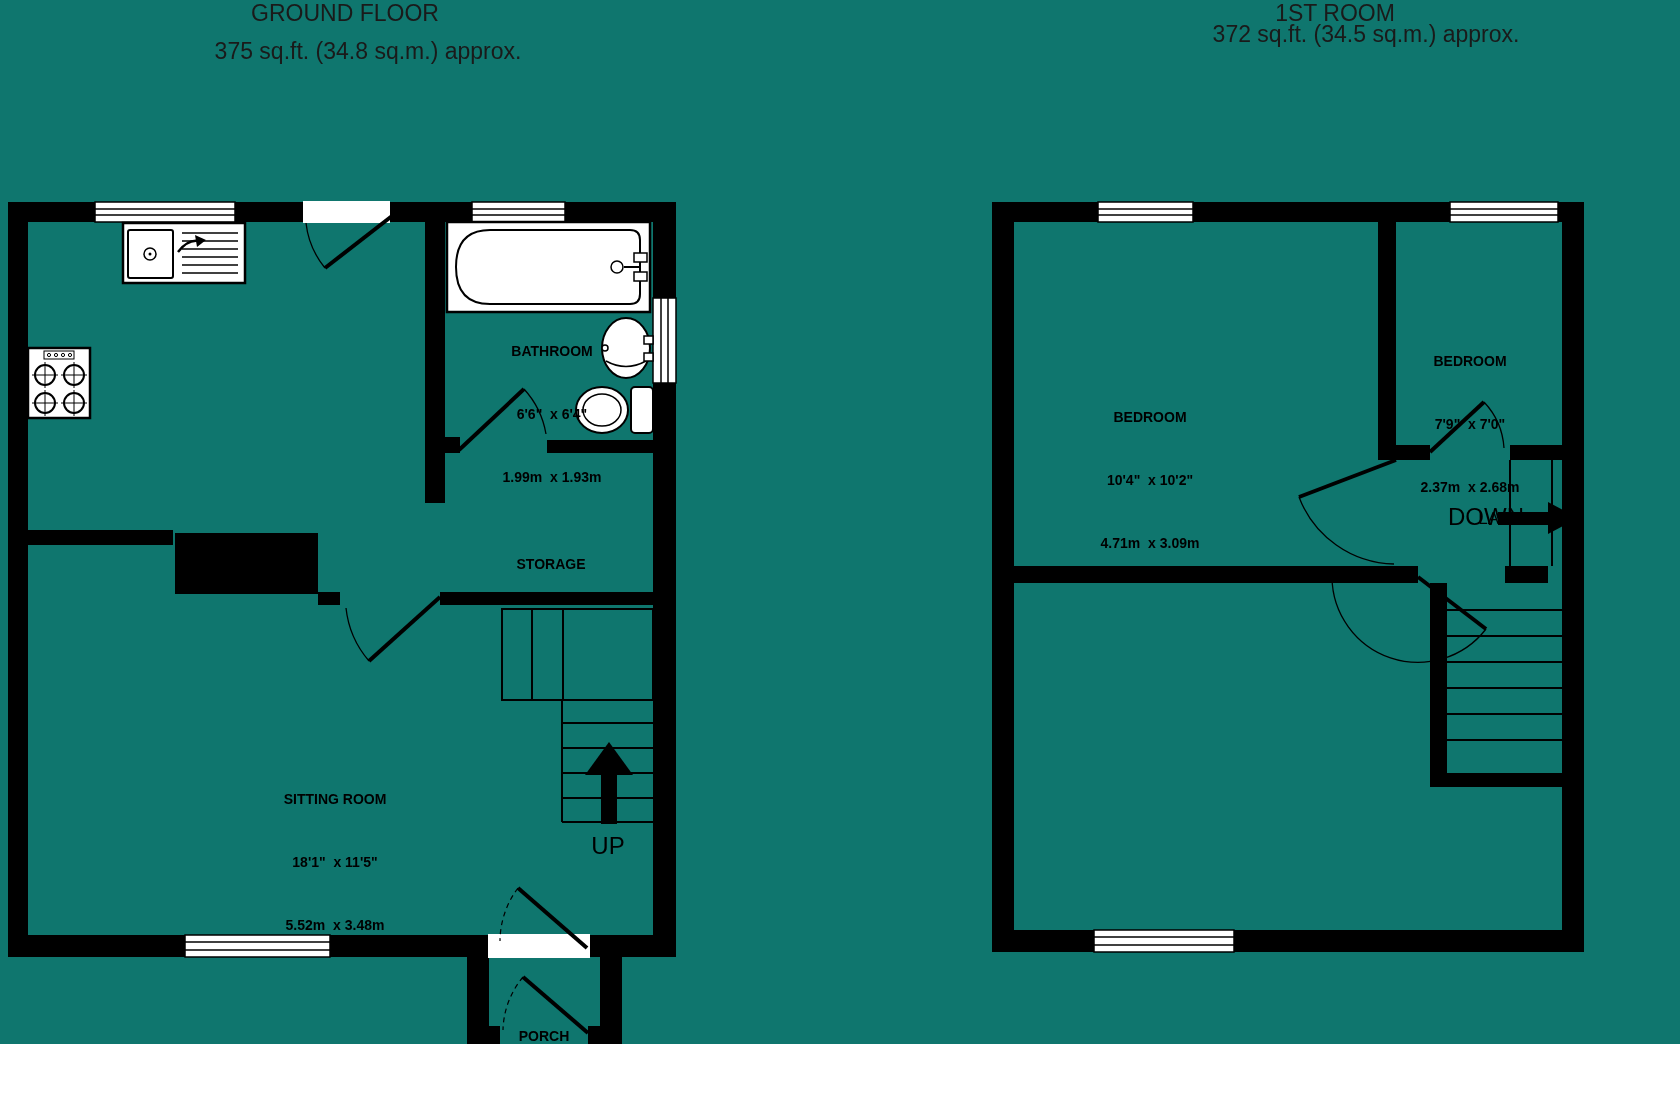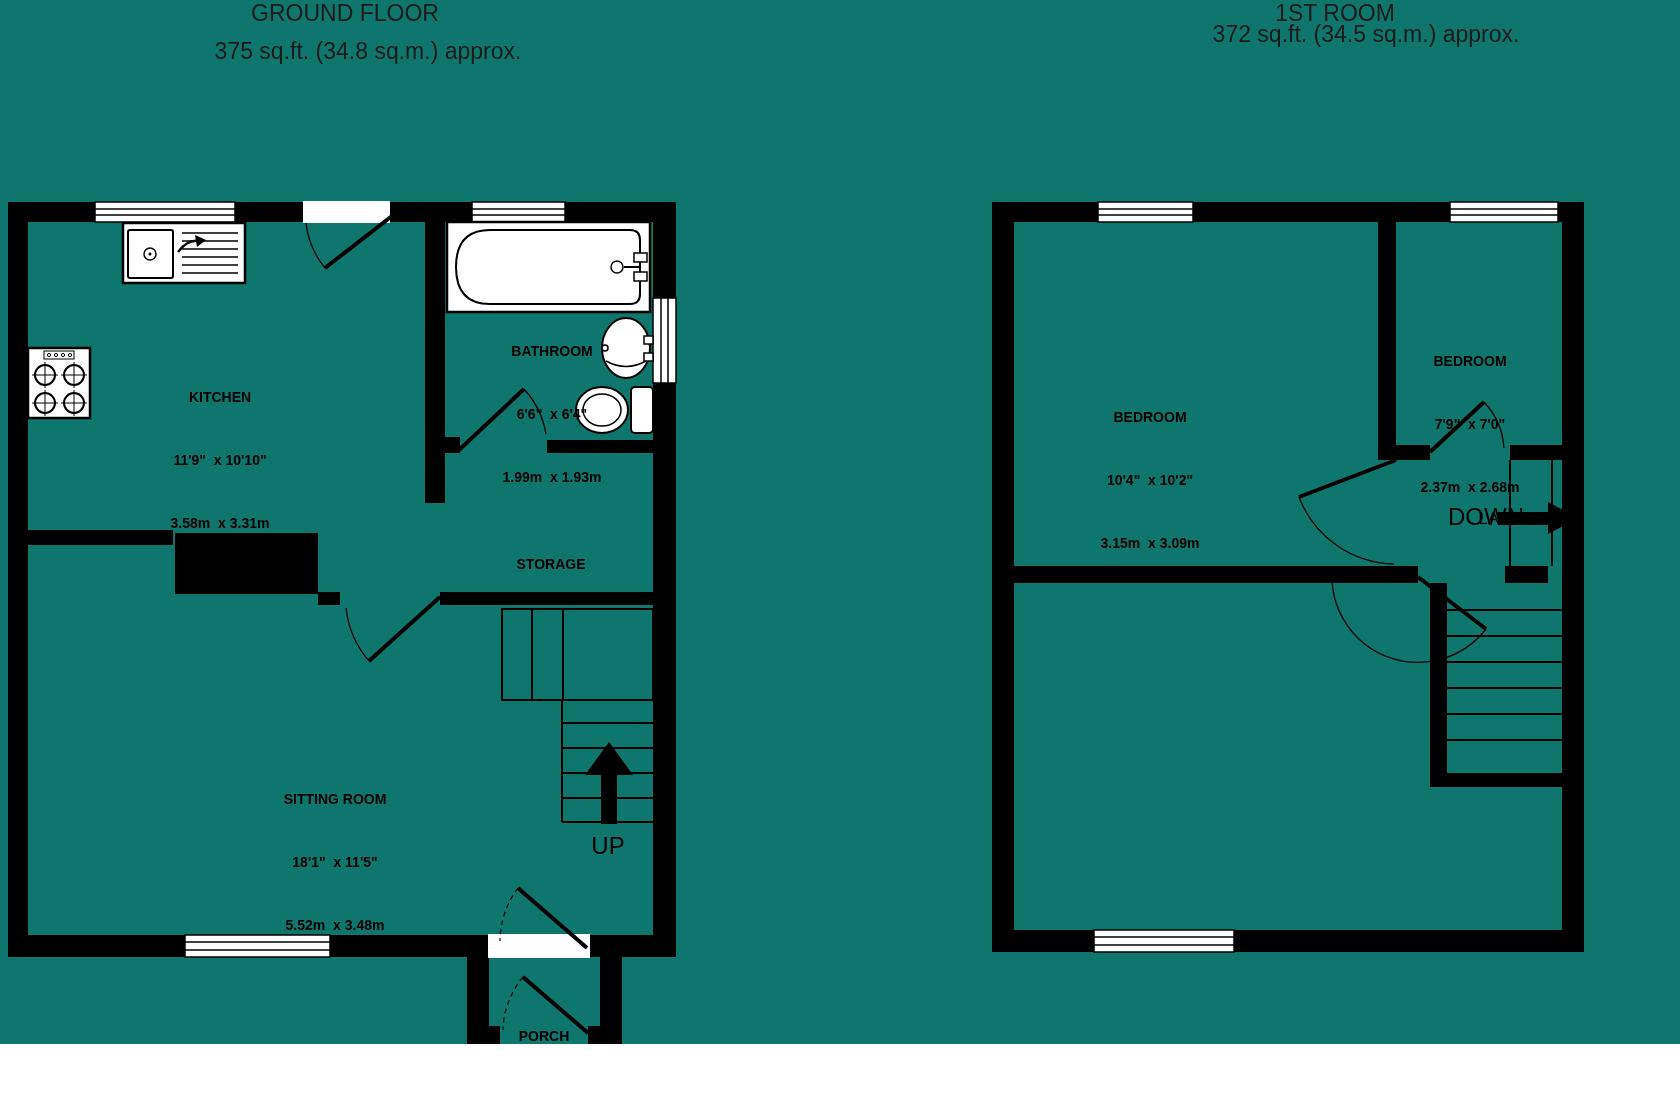--- a/index.html
+++ b/index.html
@@ -239,25 +239,20 @@
         </g>
       </g>
     </g>
   </svg>
 
   <div class="floor-header" style="left:345px;top:1px;">GROUND FLOOR</div>
   <div class="floor-header" style="left:368px;top:26px;margin-top:13px;">375 sq.ft. (34.8 sq.m.) approx.</div>
   <div class="floor-header" style="left:1335px;top:1px;">1ST ROOM</div>
   <div class="floor-header" style="left:1366px;top:22px;">372 sq.ft. (34.5 sq.m.) approx.</div>
 
-  <div class="room-label" style="left:220px;top:345px;">
-    <div>KITCHEN</div>
-    <div>11'9"  x 10'10"</div>
-    <div>3.58m  x 3.31m</div>
-  </div>
 
   <div class="room-label" style="left:552px;top:299px;">
     <div>BATHROOM</div>
     <div>6'6"  x 6'4"</div>
     <div>1.99m  x 1.93m</div>
   </div>
 
   <div class="room-label" style="left:551px;top:512px;">
     <div>STORAGE</div>
   </div>
@@ -270,21 +265,21 @@
 
   <div class="plain up-label" style="left:608px;top:832px;">UP</div>
 
   <div class="room-label" style="left:544px;top:984px;">
     <div>PORCH</div>
   </div>
 
   <div class="room-label" style="left:1150px;top:365px;">
     <div>BEDROOM</div>
     <div>10'4"  x 10'2"</div>
-    <div>3.15m  x 3.09m</div>
+    <div>4.71m  x 3.09m</div>
   </div>
 
   <div class="room-label" style="left:1470px;top:309px;">
     <div>BEDROOM</div>
     <div>7'9"  x 7'0"</div>
     <div>2.37m  x 2.68m</div>
   </div>
 
 
   <div class="plain landing-label" style="left:1516px;top:509px;">LANDING</div>

